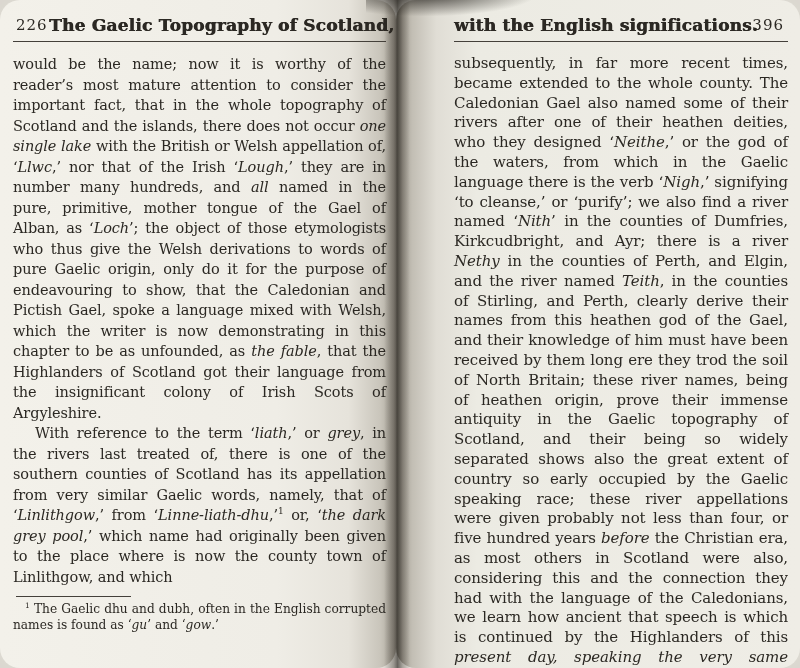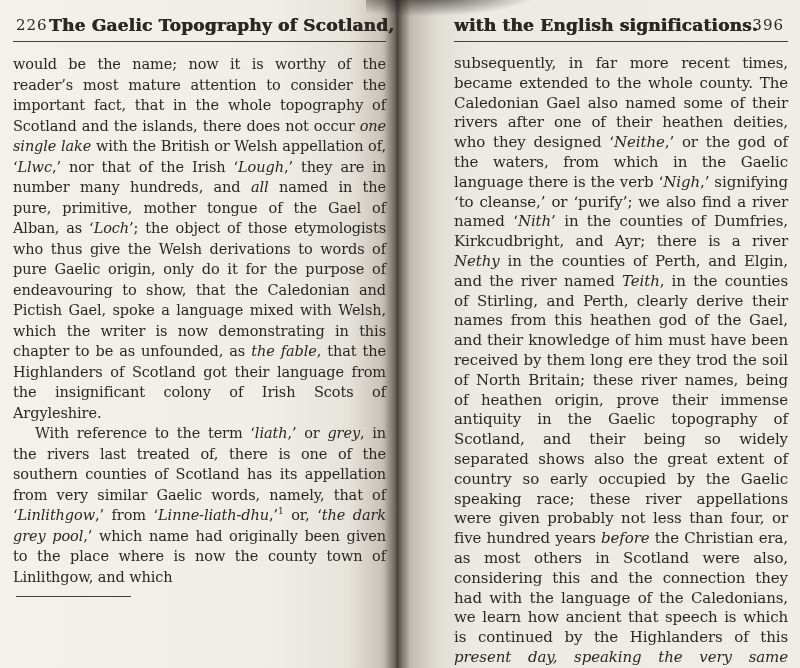--- a/index.html
+++ b/index.html
@@ -13,20 +13,21 @@
     width: 800px;
     height: 668px;
     overflow: hidden;
     box-shadow: inset 0 0 60px rgba(90,80,60,0.14);
   }
   .page {
     position: absolute;
     top: 0;
     height: 668px;
     color: #2b2823;
+    border-radius: 20px;
   }
   .page.left {
     left: 0; width: 396px;
     background: linear-gradient(90deg, #f3f1ea 0%, #efede6 70%, #e6e3db 88%, #c9c5bb 96%, #a39e93 100%);
     padding: 13px 10px 0 13px;
   }
   .page.right {
     left: 396px; width: 404px;
     background: linear-gradient(270deg, #efede6 0%, #ecebe3 80%, #e0ddd5 90%, #c2beb4 96%, #918c81 100%);
     padding: 13px 12px 0 58px;
@@ -96,20 +97,21 @@
     <div class="pagehead">
       <span class="num">226</span>
       <span class="title">The Gaelic Topography of Scotland,</span>
     </div>
     <div class="headrule"></div>
     <div class="body">
         <p class="para">would be the name; now it is worthy of the reader’s most mature attention to consider the important fact, that in the whole topography of Scotland and the islands, there does not occur <i>one single lake</i> with the British or Welsh appellation of, ‘<i>Llwc</i>,’ nor that of the Irish ‘<i>Lough</i>,’ they are in number many hundreds, and <i>all</i> named in the pure, primitive, mother tongue of the Gael of Alban, as ‘<i>Loch</i>’; the object of those etymologists who thus give the Welsh derivations to words of pure Gaelic origin, only do it for the purpose of endeavouring to show, that the Caledonian and Pictish Gael, spoke a language mixed with Welsh, which the writer is now demonstrating in this chapter to be as unfounded, as <i>the fable</i>, that the Highlanders of Scotland got their language from the insignificant colony of Irish Scots of Argyleshire.</p>
         <p class="para">With reference to the term ‘<i>liath</i>,’ or <i>grey</i>, in the rivers last treated of, there is one of the southern counties of Scotland has its appellation from very similar Gaelic words, namely, that of ‘<i>Linlithgow</i>,’ from ‘<i>Linne-liath-dhu</i>,’<sup>1</sup> or, ‘<i>the dark grey pool</i>,’ which name had originally been given to the place where is now the county town of Linlithgow, and which</p>
       </div>
     <div class="fnrule"></div>
+    <div class="footnote"><sup>1</sup> The Gaelic dhu and dubh, often in the English corrupted names is found as ‘<i>gu</i>’ and ‘<i>gow</i>.’</div>
   </div>
 
   <div class="page right">
     <div class="pagehead">
       <span class="title">with the English significations.</span>
       <span class="num">396</span>
     </div>
     <div class="headrule"></div>
     <div class="body">
         <p class="para">subsequently, in far more recent times, became extended to the whole county.  The Caledonian Gael also named some of their rivers after one of their heathen deities, who they designed ‘<i>Neithe</i>,’ or the god of the waters, from which in the Gaelic language there is the verb ‘<i>Nigh</i>,’ signifying ‘to cleanse,’ or ‘purify’; we also find a river named ‘<i>Nith</i>’ in the counties of Dumfries, Kirkcudbright, and Ayr; there is a river <i>Nethy</i> in the counties of Perth, and Elgin, and the river named <i>Teith</i>, in the counties of Stirling, and Perth, clearly derive their names from this heathen god of the Gael, and their knowledge of him must have been received by them long ere they trod the soil of North Britain; these river names, being of heathen origin, prove their immense antiquity in the Gaelic topography of Scotland, and their being so widely separated shows also the great extent of country so early occupied by the Gaelic speaking race; these river appellations were given probably not less than four, or five hundred years <i>before</i> the Christian era, as most others in Scotland were also, considering this and the connection they had with the language of the Caledonians, we learn how ancient that speech is which is continued by the Highlanders of this <i>present day, speaking the very same language</i> that extends throughout the whole Gaelic</p>

